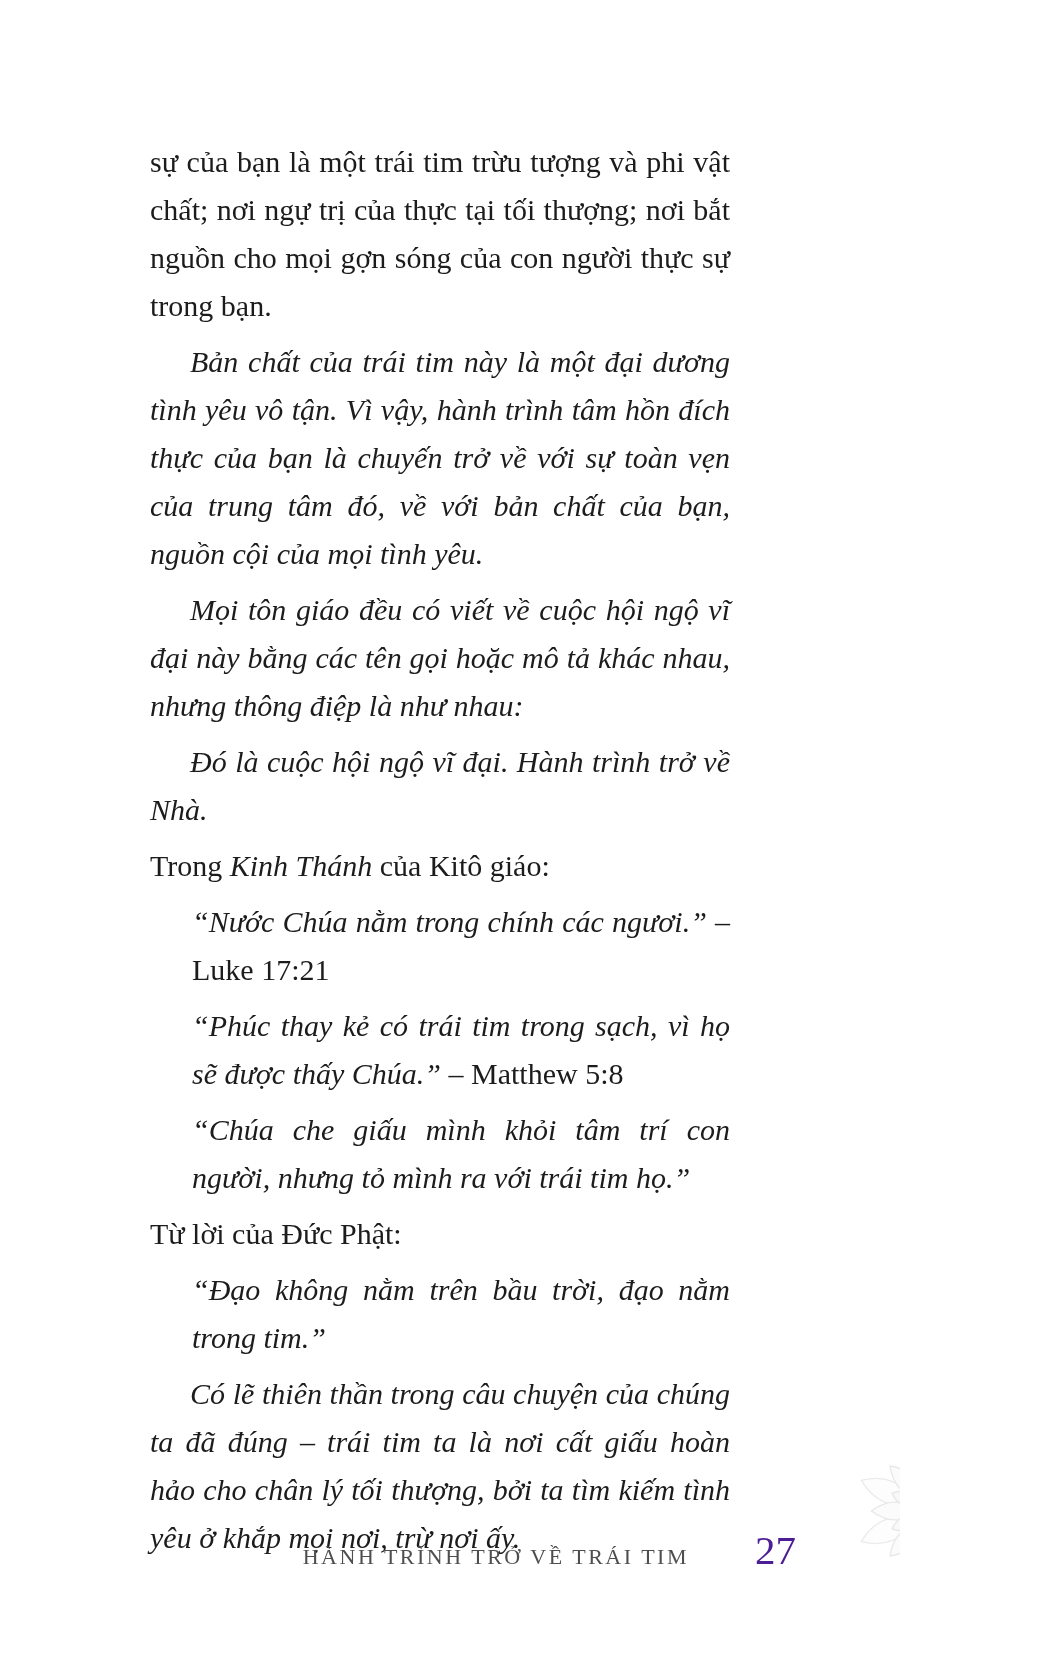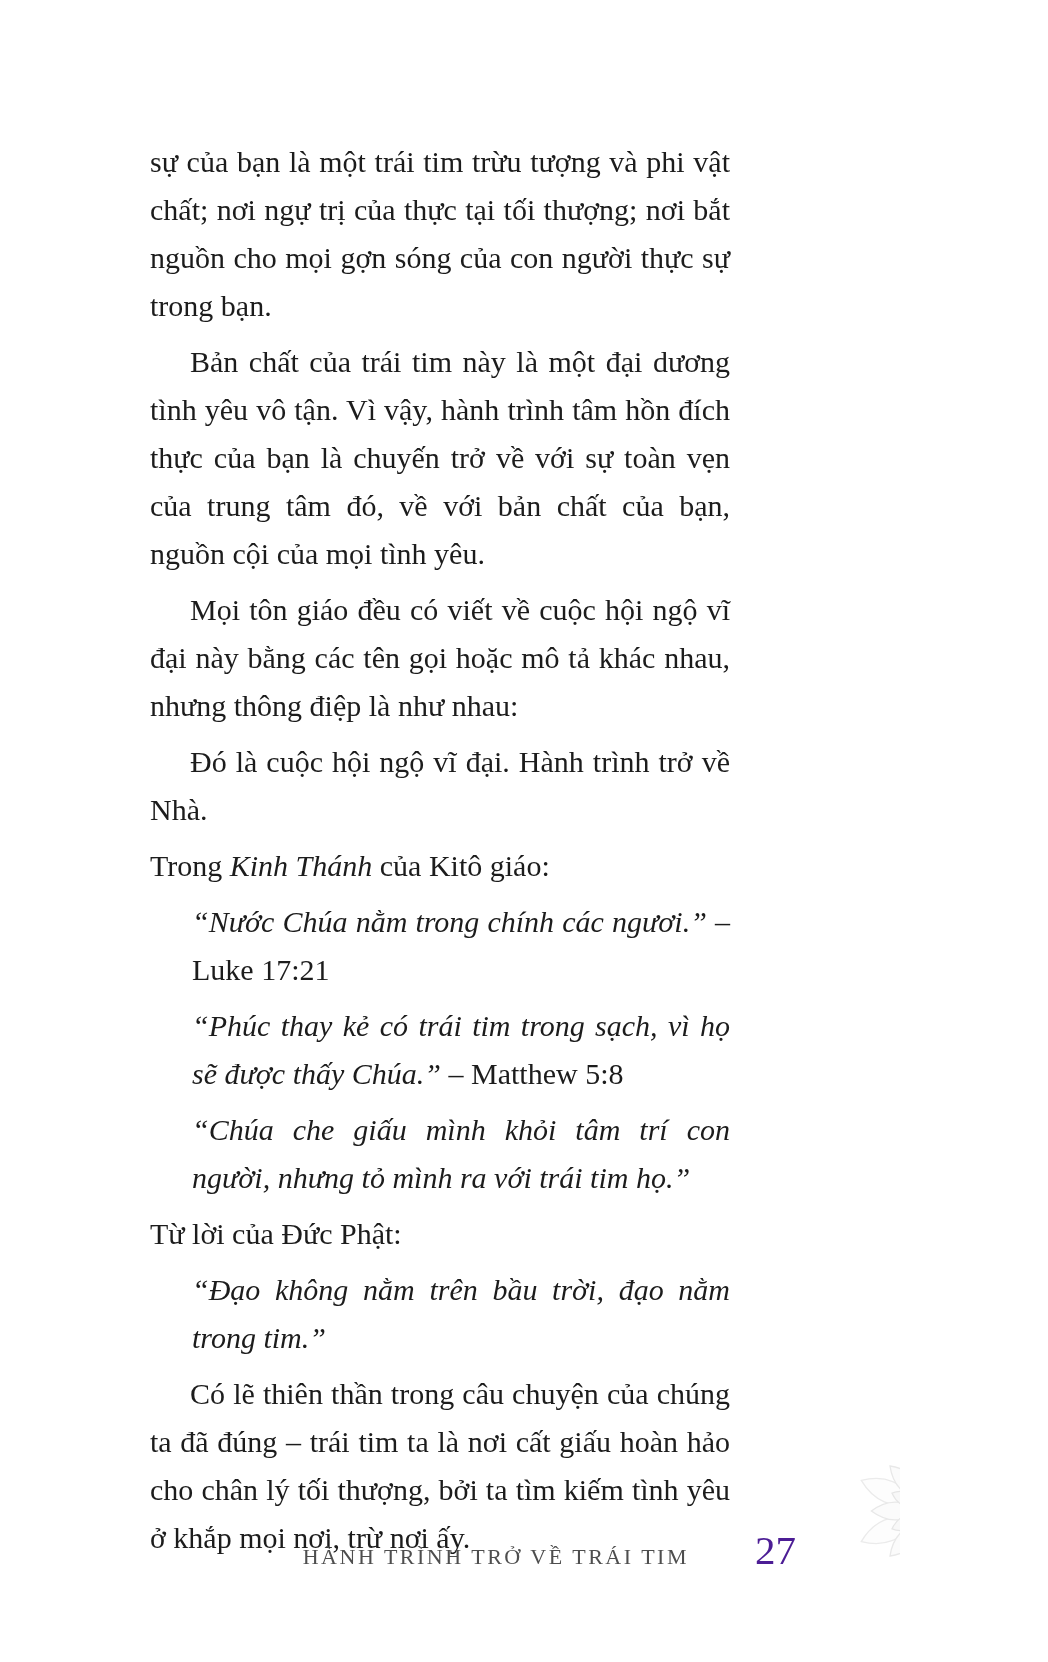--- a/index.html
+++ b/index.html
@@ -17,21 +17,21 @@
     left: 150px;
     right: 170px;
     top: 138px;
     font-size: 30px;
     line-height: 48px;
   }
   .para {
     margin: 0 0 8px 0;
     text-align: justify;
   }
-  .para.indent { text-indent: 40px; }
+  .para.indent { text-indent: 40px; font-style: italic; }
   .source-line {
     margin: 8px 0 8px 0;
     text-align: left;
   }
   .source-line em { font-style: italic; }
   .quote {
     margin: 0 0 8px 42px;
     text-align: justify;
   }
   .quote .qtext { font-style: italic; }

